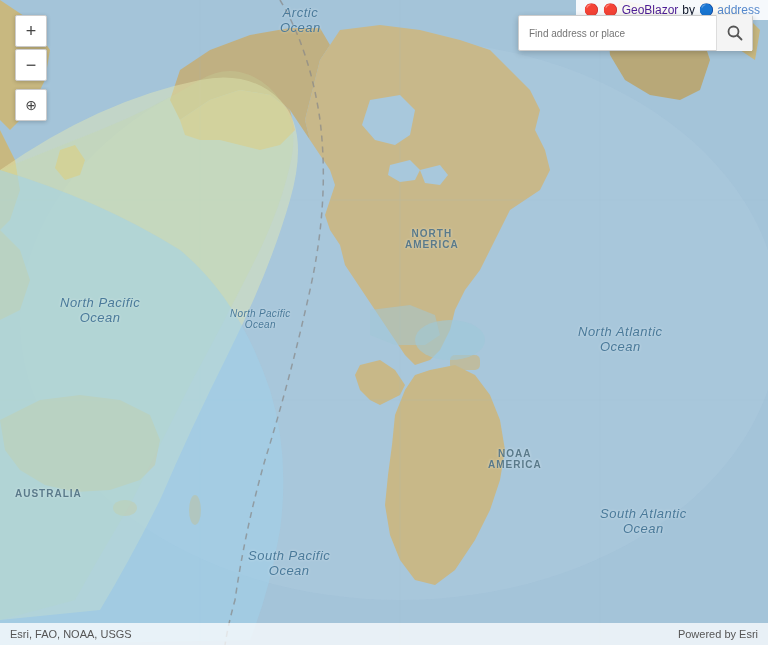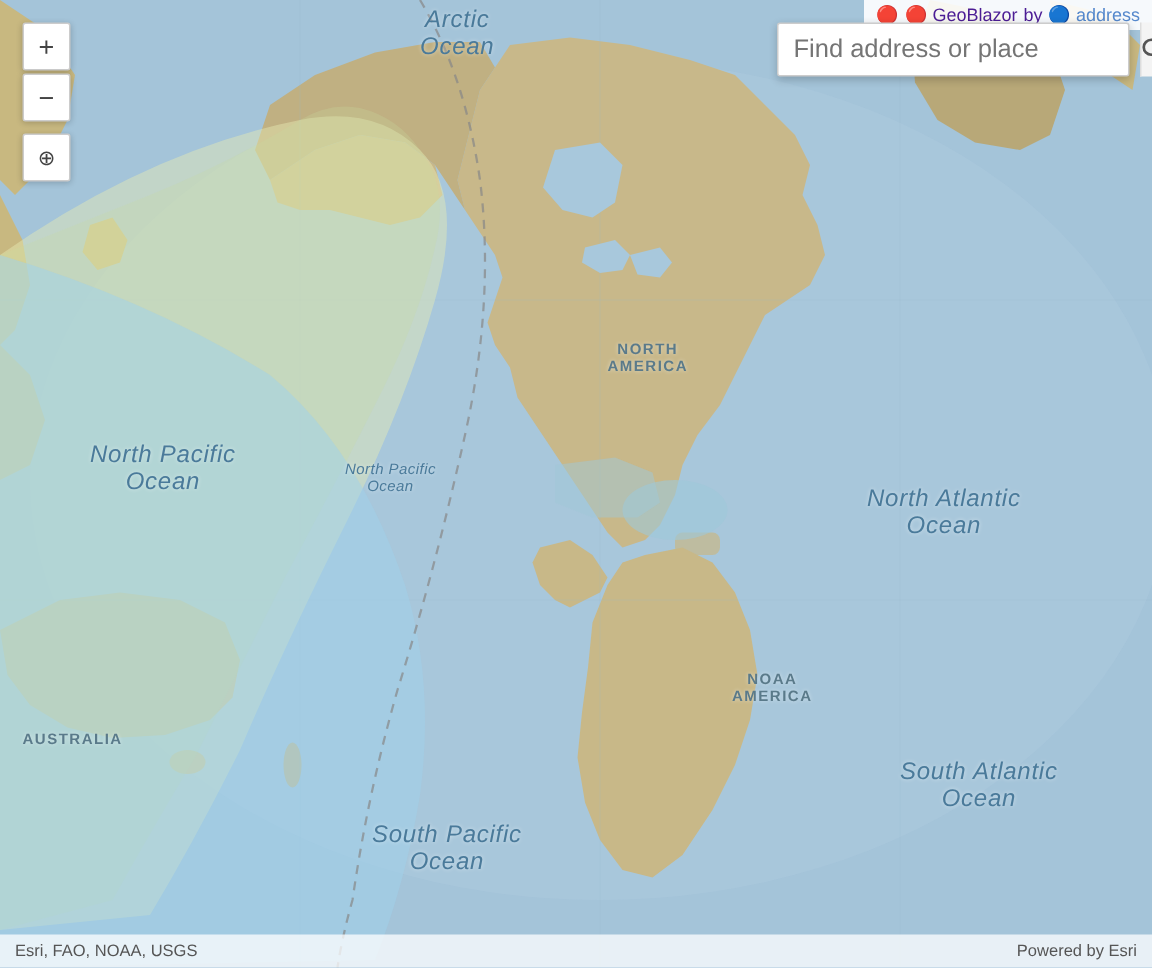--- a/index.html
+++ b/index.html
@@ -45,21 +45,21 @@
       box-shadow: 0 2px 6px rgba(0,0,0,0.2);
       width: 235px;
       height: 36px;
     }
 
     .search-input {
       border: none;
       outline: none;
       padding: 0 10px;
       flex: 1;
-      font-size: 17px;
+      font-size: 10px;
       color: #999;
       background: transparent;
     }
 
     .search-btn {
       width: 36px;
       height: 36px;
       background: #f4f4f4;
       border: none;
       border-left: 1px solid #ddd;
@@ -133,21 +133,21 @@
     }
 
     .map-label.large {
       font-size: 10px;
       letter-spacing: 1px;
       font-weight: bold;
       color: #5a7a8a;
     }
 
     .map-label.ocean {
-      font-size: 16px;
+      font-size: 13px;
       font-style: italic;
       color: #4a7a9a;
     }
 
     .map-label.small {
       font-size: 10px;
       letter-spacing: 0.3px;
     }
   </style>
 </head>
@@ -236,21 +236,21 @@
 
   <div class="map-label ocean" style="top:548px; left:248px; white-space:pre-line;">South Pacific
 Ocean</div>
 
   <div class="map-label ocean" style="top:506px; left:600px; white-space:pre-line;">South Atlantic
 Ocean</div>
 
   <div class="attribution-badge" style="position:absolute; top:0; right:0; z-index:150; background:rgba(255,255,255,0.9); padding:3px 8px; font-size:12px; display:flex; align-items:center; gap:4px;">
     <span style="color:#cc3333; font-weight:bold;">🔴</span>
     <span style="color:#4c1d95; font-weight:400;">🔴 GeoBlazor</span>
-    <span style="color:#4c1d95;">by</span>
+    <span style="color:#0f172a;">by</span>
     <span style="color:#5588cc;">🔵 address</span>
   </div>
 
   <div class="search-container">
     <input type="text" class="search-input" placeholder="Find address or place" style="">
     <button class="search-btn">
       <svg width="16" height="16" viewBox="0 0 16 16" fill="none" xmlns="http://www.w3.org/2000/svg">
         <circle cx="6.5" cy="6.5" r="5" stroke="#555" stroke-width="1.8"></circle>
         <line x1="10.5" y1="10.5" x2="14.5" y2="14.5" stroke="#555" stroke-width="1.8" stroke-linecap="round"></line>
       </svg>

